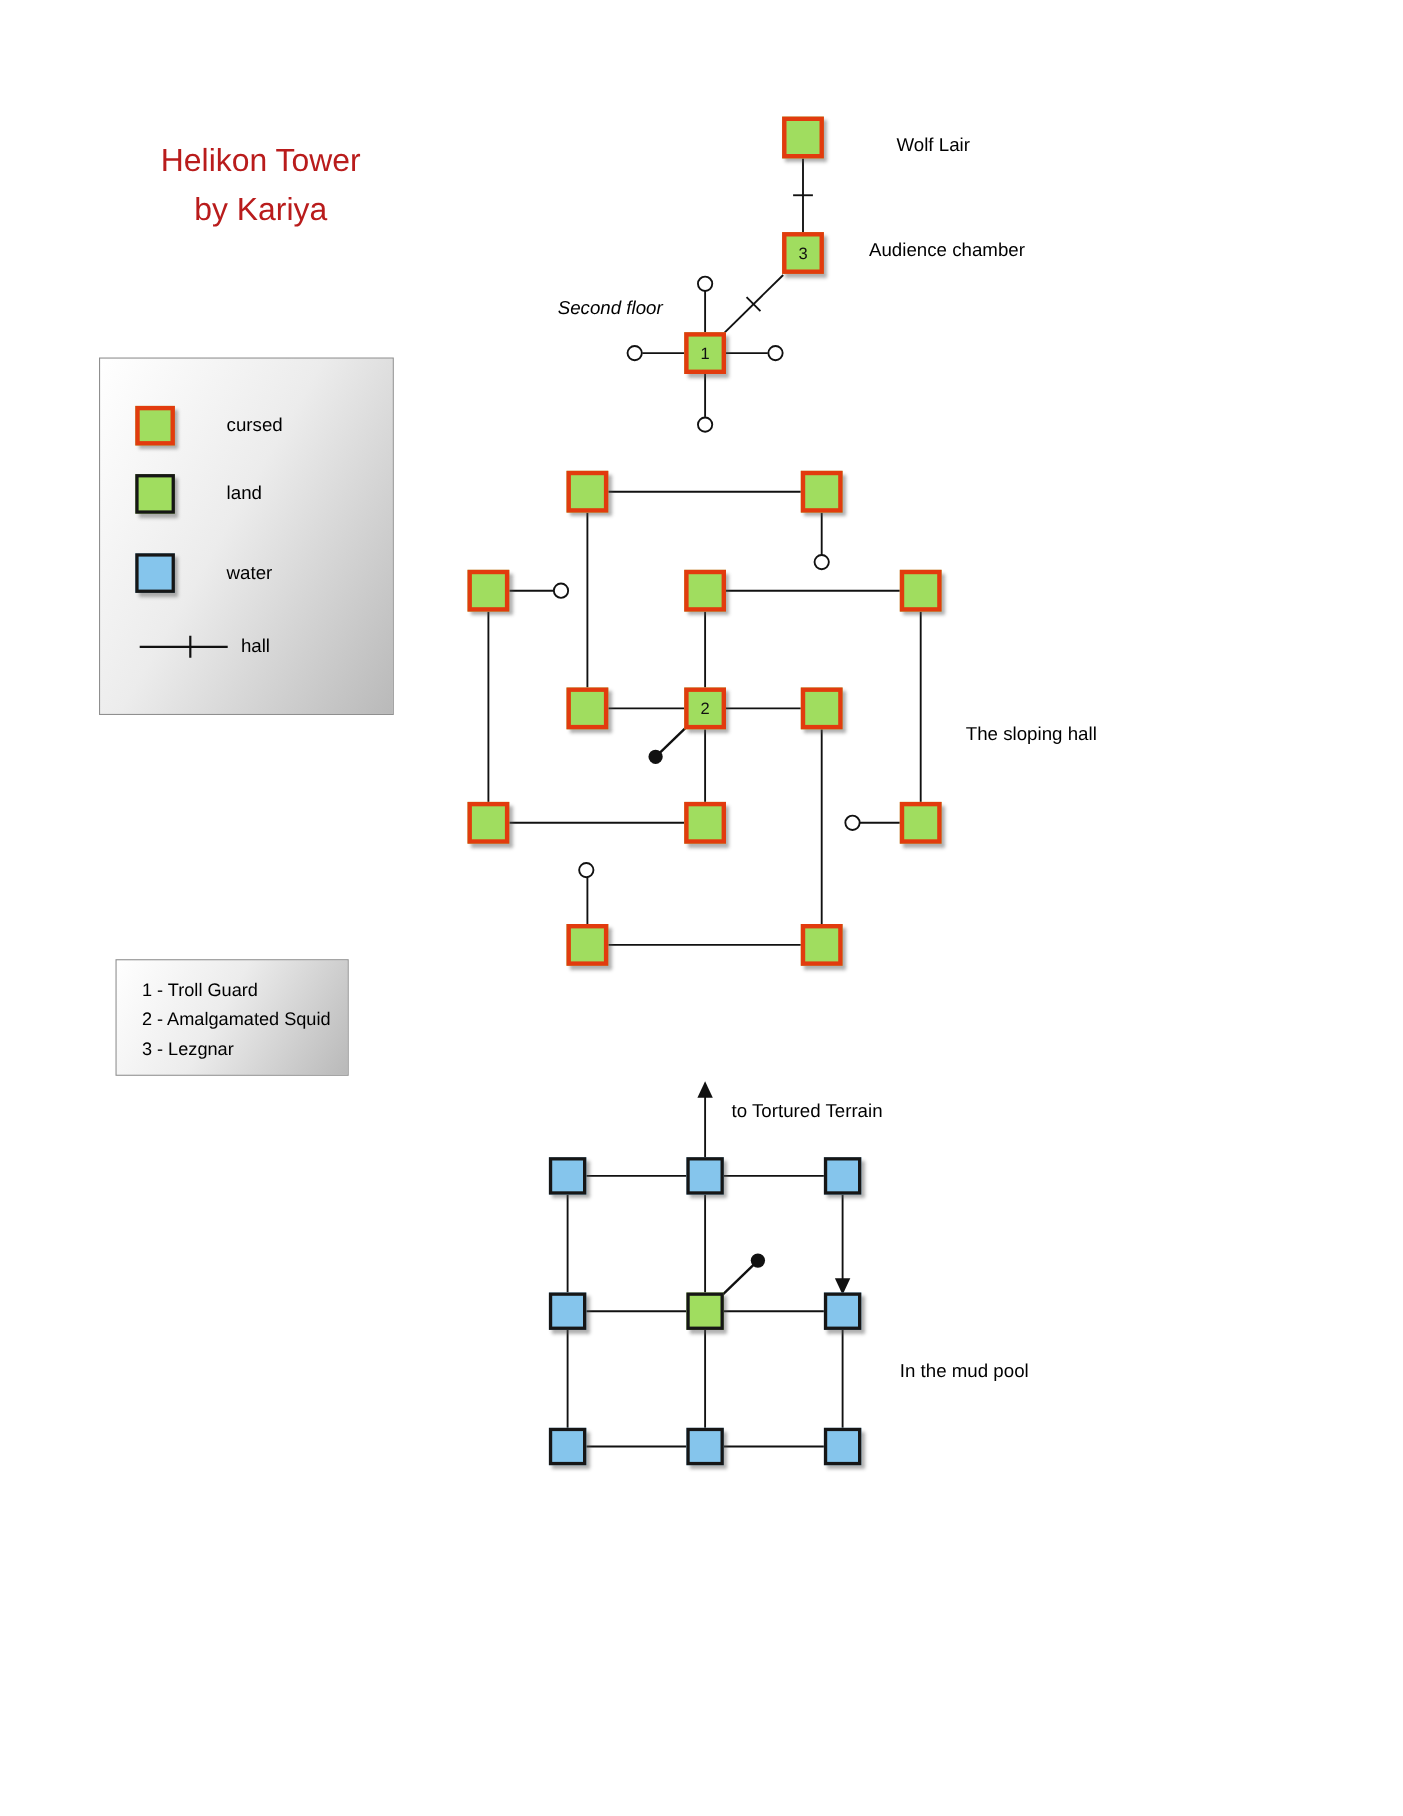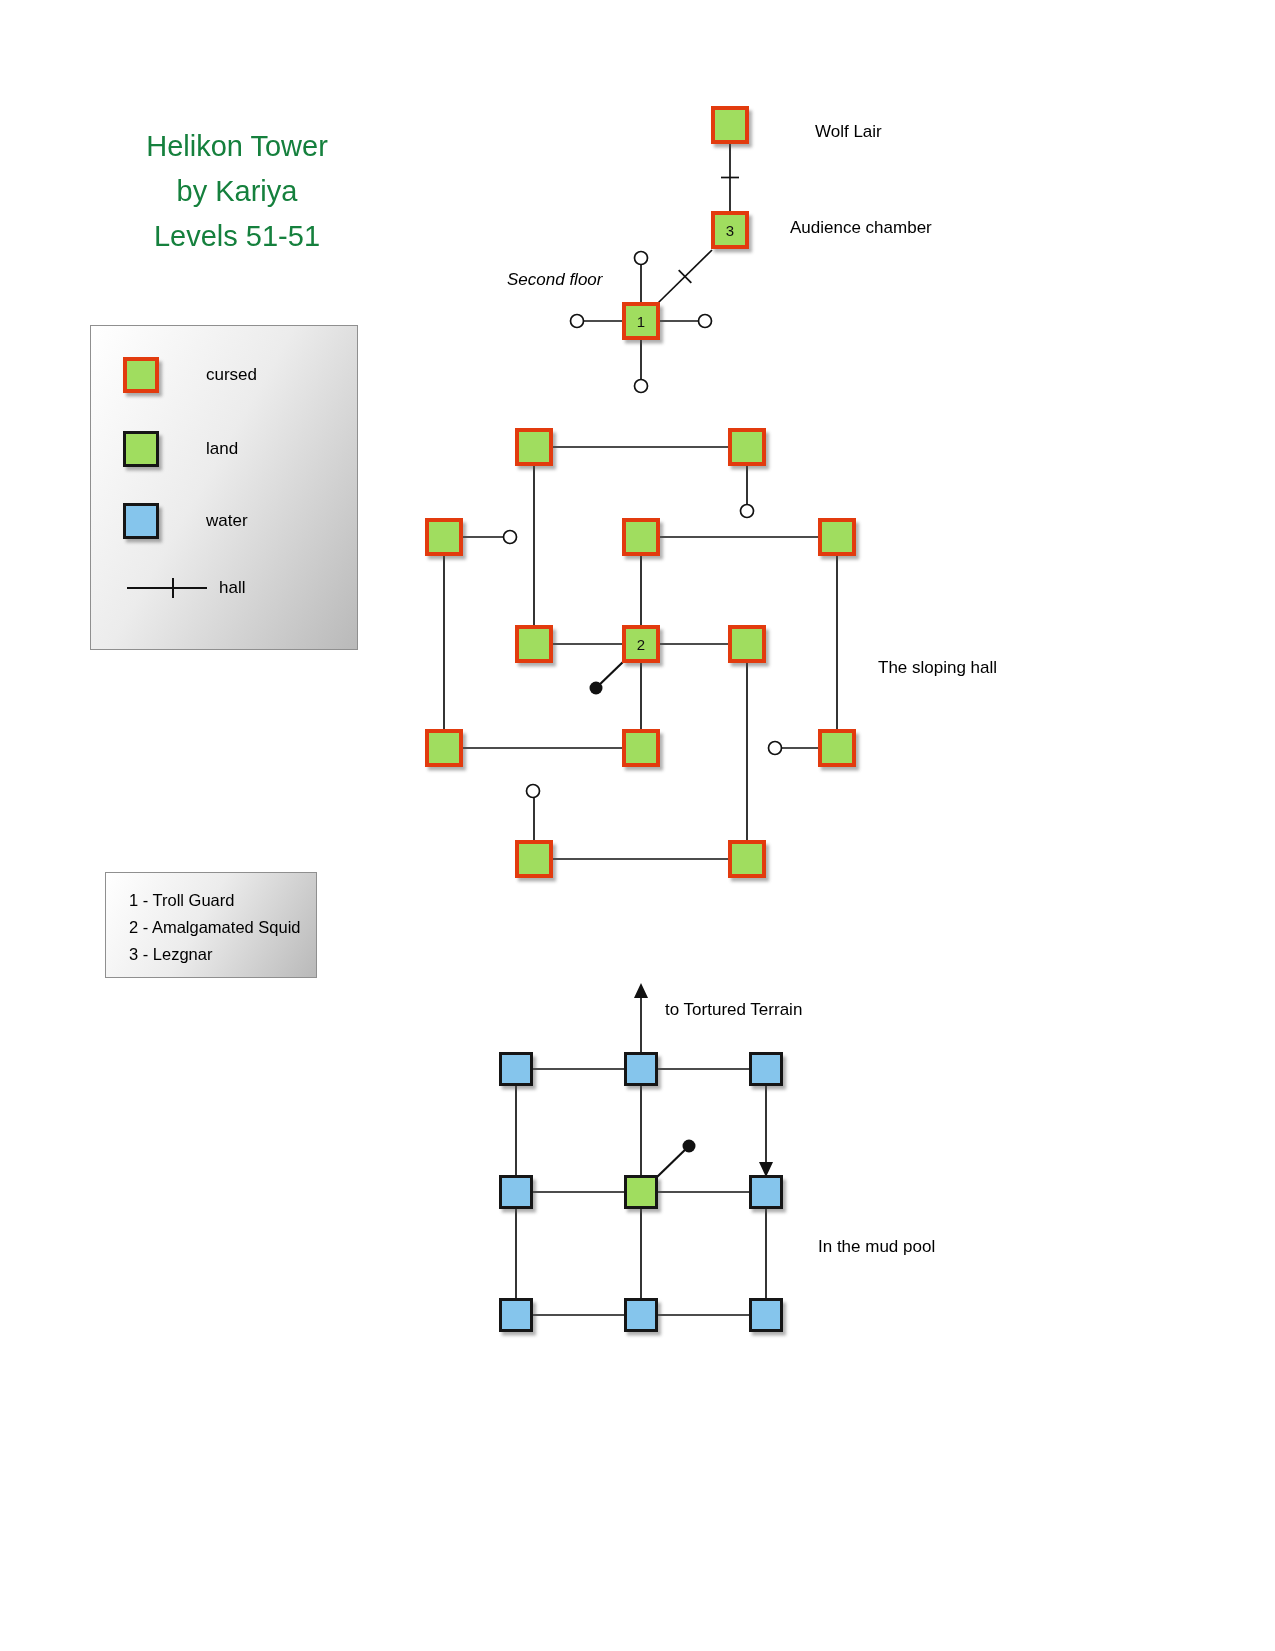--- a/index.html
+++ b/index.html
@@ -16,30 +16,30 @@
     box-shadow: 3px 3.5px 3px rgba(80,80,80,0.45);
   }
   .room-cursed { background: var(--cursed-fill); border: 4px solid var(--cursed-border); }
   .room-land   { background: var(--land-fill);   border: 3px solid var(--land-border); }
   .room-water  { background: var(--water-fill);  border: 3px solid var(--water-border); }
 
   .map-label { position: absolute; font-size: 17px; line-height: 20px; white-space: nowrap; }
 
   .title {
     position: absolute; left: 77px; top: 124px; width: 320px;
-    text-align: center; font-size: 29px; line-height: 45px; color: #15803d;
+    text-align: center; font-size: 29px; line-height: 45px; color: #b91c1c;
   }
 
   .legend {
     position: absolute; left: 90px; top: 325px; width: 268px; height: 325px;
     border: 1.4px solid #8f8f8f;
     background: linear-gradient(120deg, #ffffff 0%, #ececec 45%, #b9b9b9 100%);
   }
   .legend-row { position: absolute; left: 32px; display: flex; align-items: center; }
-  .legend-row-1 { top: 31px; }
+  .legend-row-1 { top: 43px; }
   .legend-row-2 { top: 105px; }
   .legend-row-3 { top: 177px; }
   .legend-row-door { top: 250px; left: 35px; }
   .swatch { width: 36px; height: 36px; box-shadow: 3px 3.5px 3px rgba(80,80,80,0.45); }
   .swatch-cursed { background: var(--cursed-fill); border: 4px solid var(--cursed-border); }
   .swatch-land   { background: var(--land-fill);   border: 3px solid var(--land-border); }
   .swatch-water  { background: var(--water-fill);  border: 3px solid var(--water-border); }
   .legend-label { margin-left: 47px; font-size: 17px; }
   .legend-row-door .legend-label { margin-left: 7px; }
   .door-glyph line { stroke: var(--line); stroke-width: 2; }
@@ -148,21 +148,20 @@
       <div class="map-label" style="left: 790px; top: 218px;">Audience chamber</div>
       <div class="map-label" style="left: 507px; top: 270px; font-style: italic;">Second floor</div>
       <div class="map-label" style="left: 878px; top: 658px;">The sloping hall</div>
       <div class="map-label" style="left: 665px; top: 1000px;">to Tortured Terrain</div>
       <div class="map-label" style="left: 818px; top: 1237px;">In the mud pool</div>
     </div>
 
   <div class="title">
     <div>Helikon Tower</div>
     <div>by Kariya</div>
-    <div>Levels 51-51</div>
   </div>
 
   <div class="legend">
     <div class="legend-row legend-row-1">
       <div class="swatch swatch-cursed"></div>
       <div class="legend-label">cursed</div>
     </div>
     <div class="legend-row legend-row-2">
       <div class="swatch swatch-land"></div>
       <div class="legend-label">land</div>

